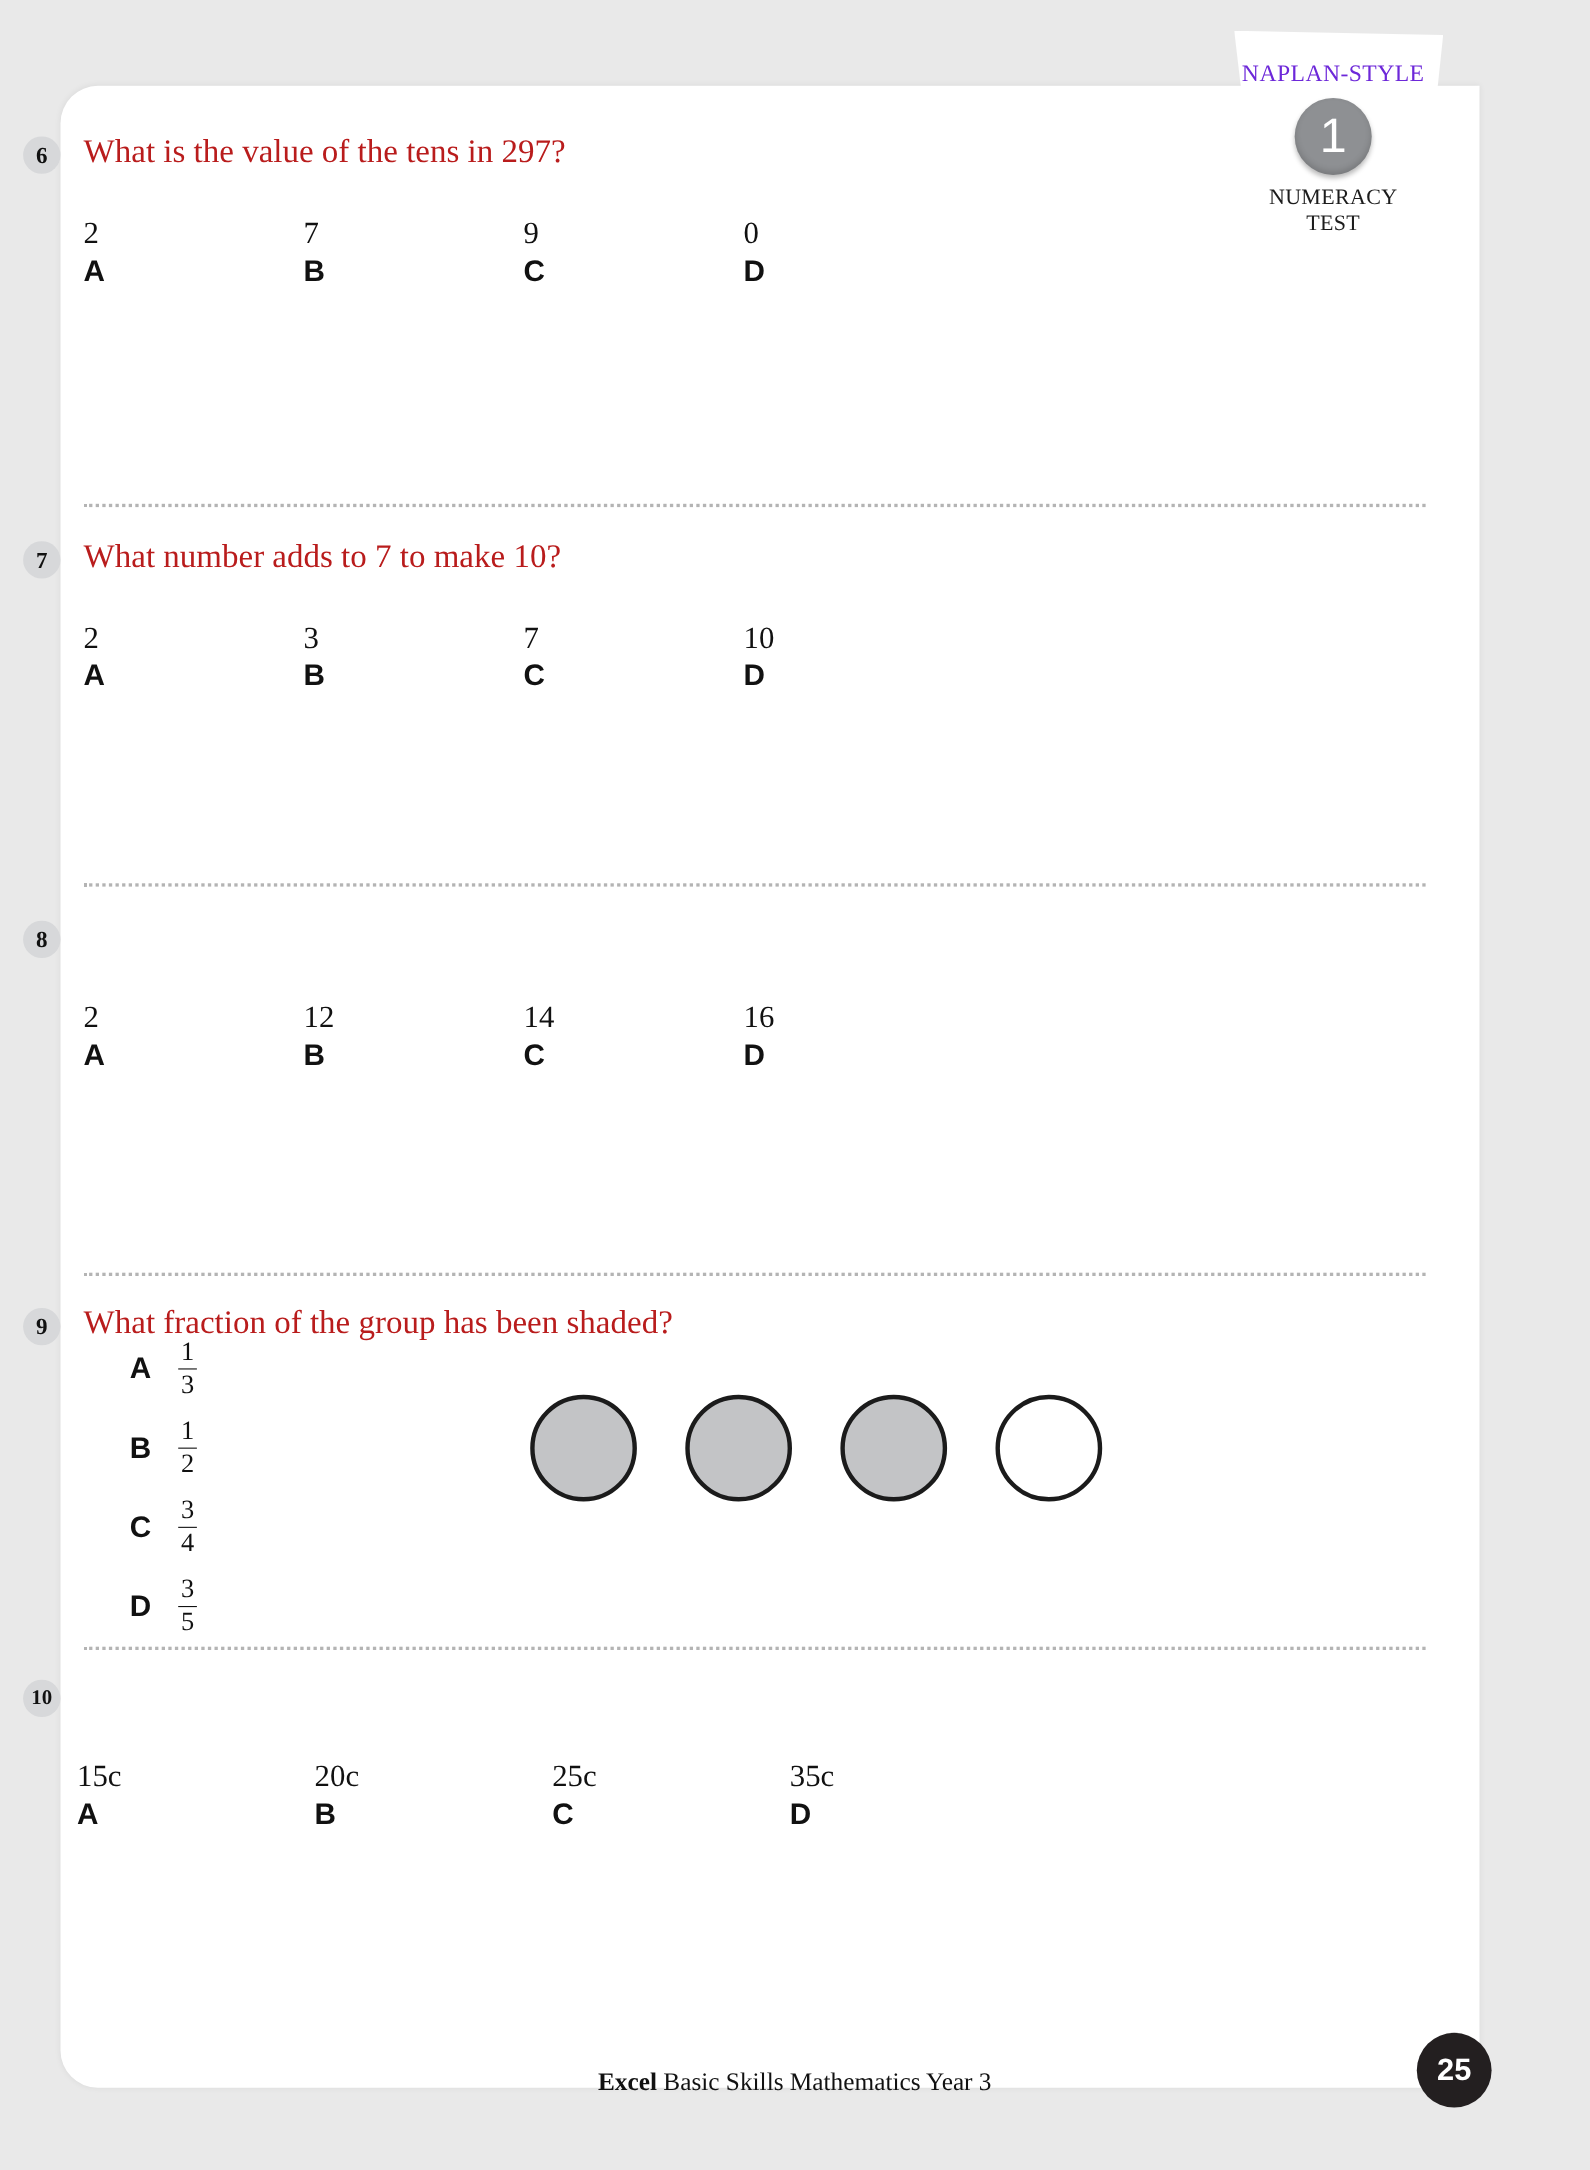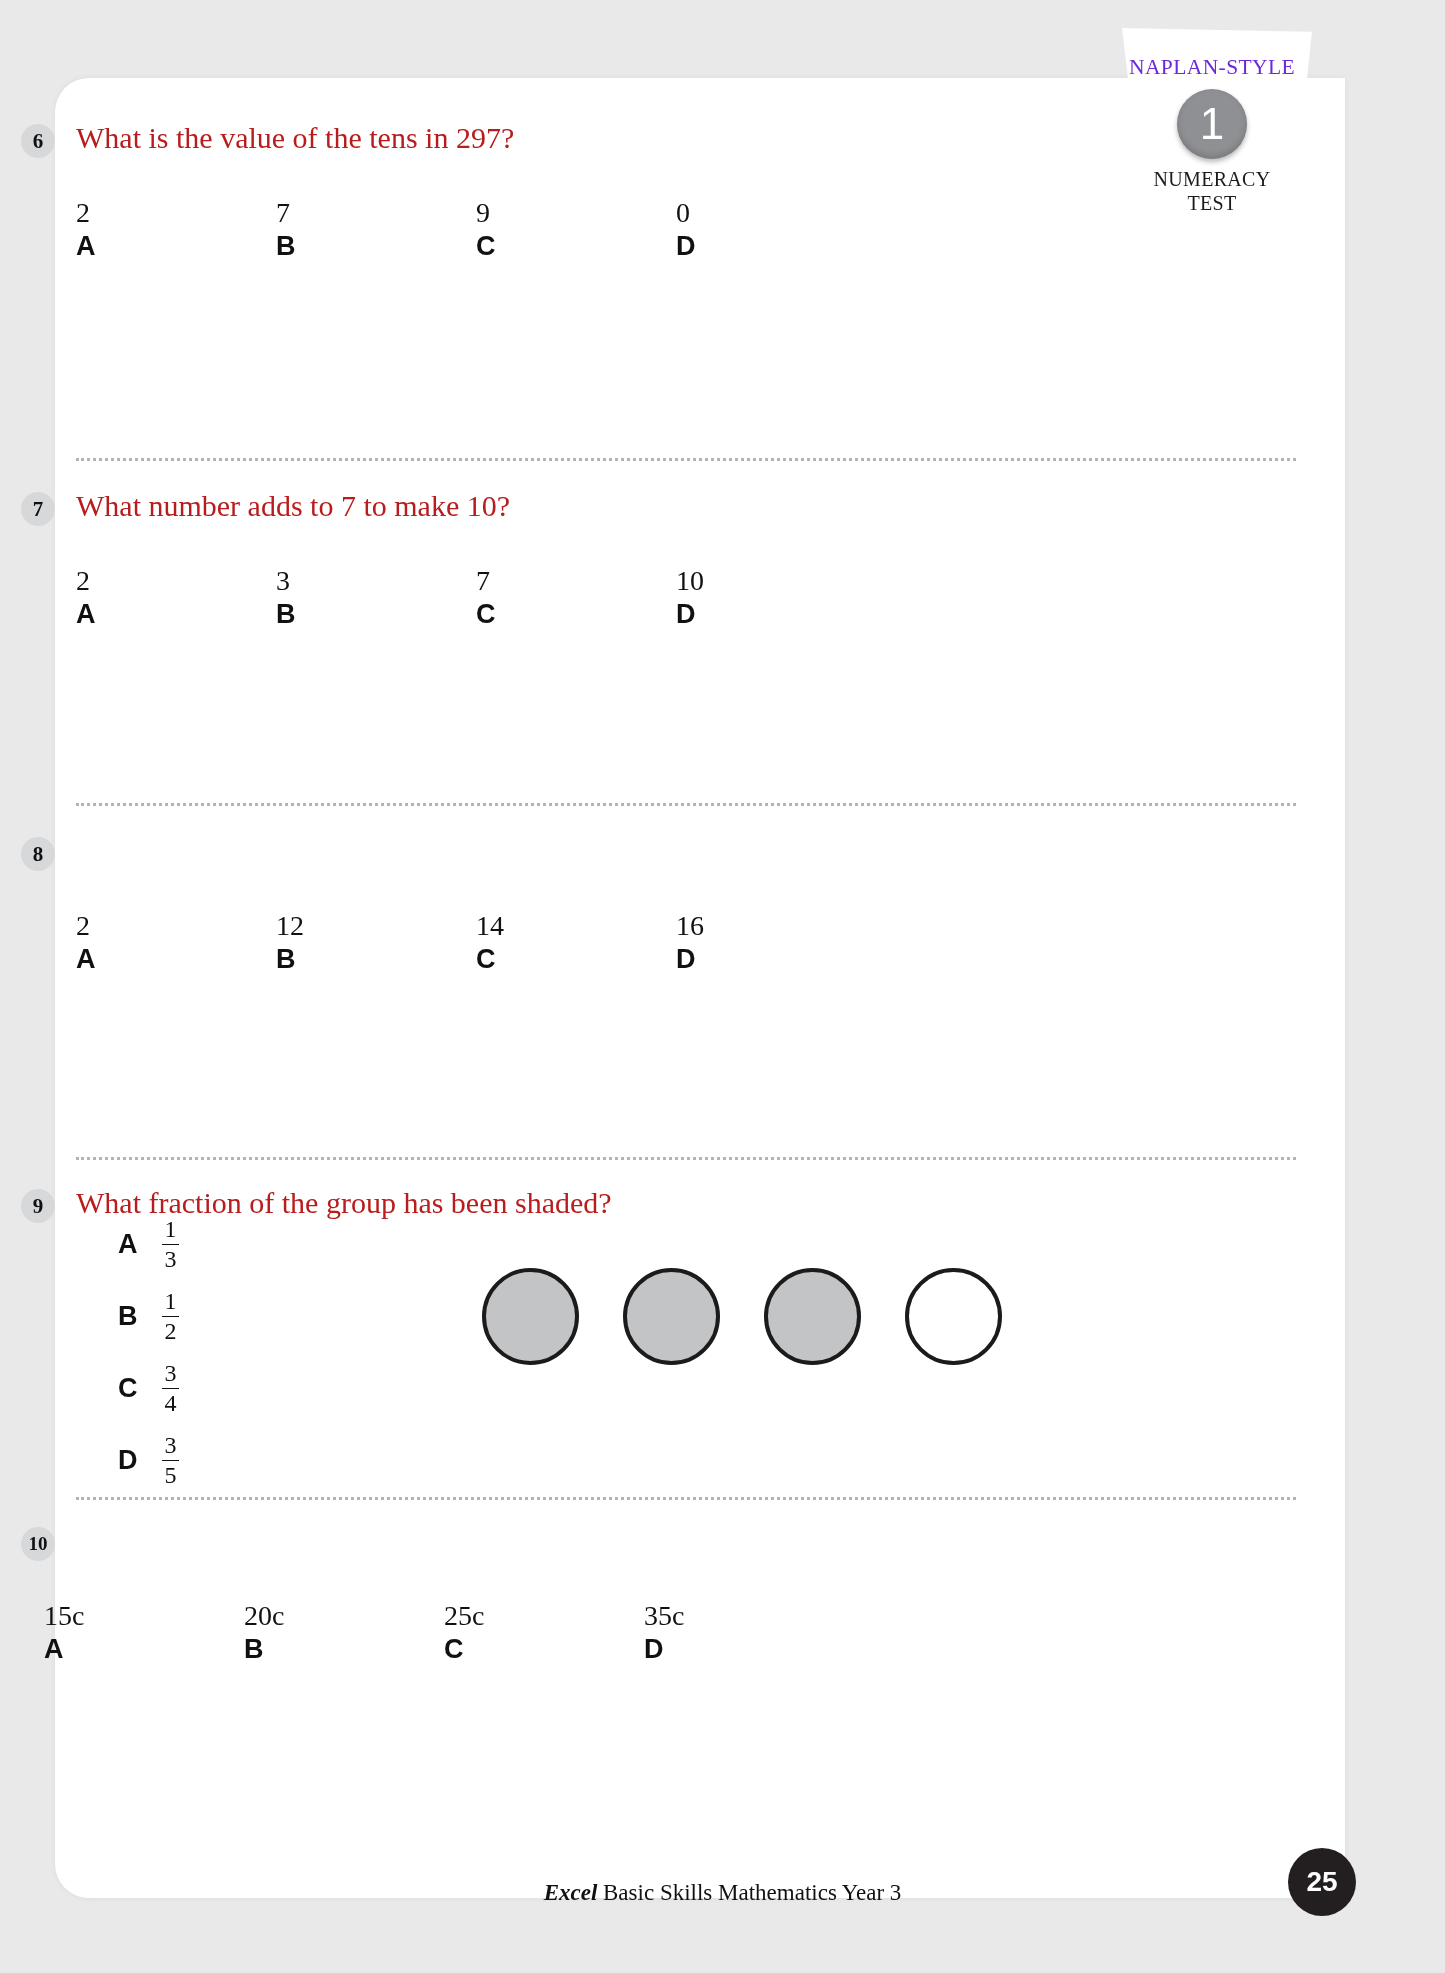--- a/index.html
+++ b/index.html
@@ -195,21 +195,20 @@
     position: absolute;
     left: 0;
     top: 1880px;
     width: 1445px;
     text-align: center;
     font-size: 23px;
     color: #111111;
   }
   .footer b {
     font-weight: bold;
-    font-style: italic;
   }
   .page-badge {
     position: absolute;
     left: 1288px;
     top: 1848px;
     width: 68px;
     height: 68px;
     border-radius: 50%;
     background: #231f20;
     color: #ffffff;
@@ -359,21 +358,21 @@
   <div class="circle shaded"></div>
   <div class="circle empty"></div>
 </div>
 
 <div class="sep" style="top:1497px;"></div>
 
 <div class="question" style="top:1523px;">
   <div class="q-head">
     <div class="q-num" style="font-size:19px;">10</div>
   </div>
-  <div class="opt-row" style="padding-left:44px;">
+  <div class="opt-row" style="padding-left:70px;gap:16px;">
     <div class="opt">
       <div class="opt-val">15c</div>
       <div class="opt-let">A</div>
     </div>
     <div class="opt">
       <div class="opt-val">20c</div>
       <div class="opt-let">B</div>
     </div>
     <div class="opt">
       <div class="opt-val">25c</div>

